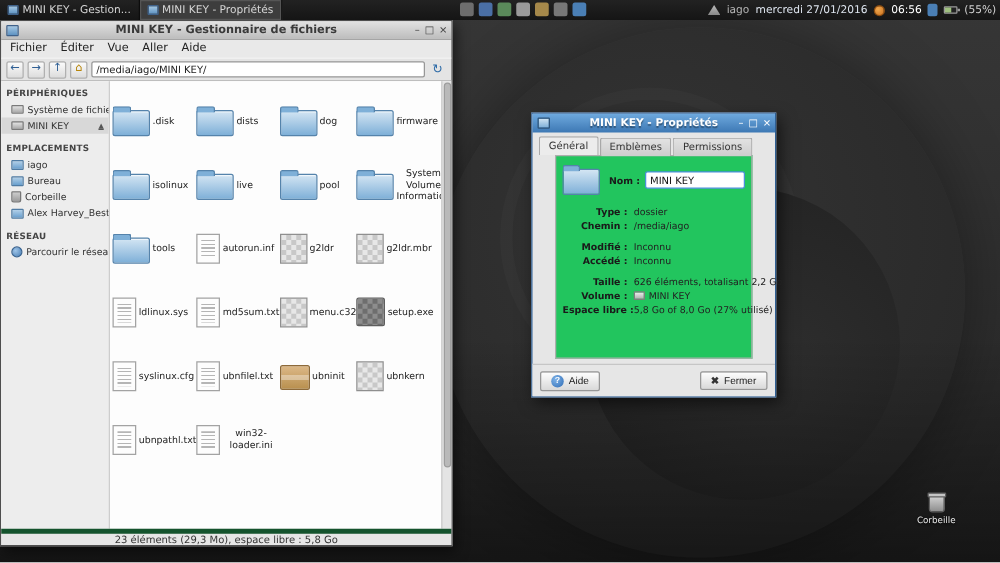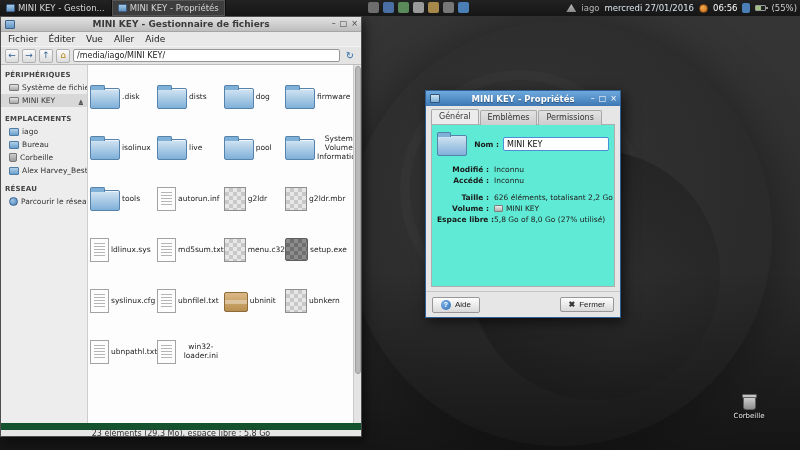--- a/index.html
+++ b/index.html
@@ -91,37 +91,37 @@
   .fi-binary { width:22px; height:24px; border:1px solid #8f8f8f; margin-top:1px;
     background:conic-gradient(#c8c8c8 25%, #e7e7e7 0 50%, #c8c8c8 0 75%, #e7e7e7 0); background-size:8px 8px; }
   .fi-exe { width:23px; height:23px; border:1px solid #5e5e5e; border-radius:2px; margin-top:1px;
     background:conic-gradient(#6e6e6e 25%, #8d8d8d 0 50%, #6e6e6e 0 75%, #8d8d8d 0); background-size:8px 8px; }
   .fi-package { width:24px; height:20px; margin-top:4px; border:1px solid #8d6a3a; border-radius:2px;
     background:linear-gradient(180deg,#dcb887,#b9904f); position:relative; }
   .fi-package::before { content:""; position:absolute; left:0; right:0; top:7px; height:4px; background:rgba(255,255,255,.35); }
 
   .vscroll { width:8px; flex:none; background:#e4e4e4; border-left:1px solid #c9c9c9; }
   .vthumb { margin:1px auto 0; width:6px; height:86%; background:#b9b9b9; border:1px solid #9d9d9d; border-radius:3px; }
-  .fm-status { height:13px; flex:none; background:#e6e6e6; border-top:7px solid #14532d;
+  .fm-status { height:13px; flex:none; background:#e6e6e6; border-top:4px solid #14532d;
     font-size:8px; color:#333; display:flex; align-items:center; justify-content:center; white-space:nowrap; }
 
   
   .dlg { position:absolute; left:425px; top:90px; width:196px; height:228px; background:#e6e6e6;
     border:1px solid #2f5f94; box-shadow:3px 4px 12px rgba(0,0,0,.6); display:flex; flex-direction:column; z-index:30; }
   .dlg-titlebar { height:15px; flex:none; background:linear-gradient(#6ea9de,#3d78b4); position:relative;
     display:flex; align-items:center; justify-content:center; }
   .dlg-title { font-size:8.5px; font-weight:bold; color:#fff; text-shadow:0 1px 1px rgba(0,0,0,.4); }
   .dlg-tb-ico { position:absolute; left:4px; top:3px; width:10px; height:9px; border-radius:1px;
     background:linear-gradient(#cfe3f2,#7fb0d8); border:1px solid #2f5478; }
   .dlg .winctrl { color:#fff; }
   .tabs { display:flex; gap:1px; padding:3px 5px 0; flex:none; }
   .tab { font-size:8px; color:#333; padding:2px 7px 2px; background:linear-gradient(#e2e2e2,#cdcdcd);
     border:1px solid #a8a8a8; border-bottom:none; border-radius:2px 2px 0 0; position:relative; top:1px; }
   .tab.active { background:#ececec; top:0; padding-bottom:3px; z-index:2; }
-  .tabpanel { flex:1; margin:0 5px; background:#5eead4; border:1px solid #aeaeae; padding:7px 5px 4px; min-height:0; }
+  .tabpanel { flex:1; margin:0 18px; background:#22c55e; border:1px solid #aeaeae; padding:7px 5px 4px; min-height:0; }
   .nom-row { display:flex; align-items:center; gap:4px; margin-bottom:9px; }
   .big-folder { width:30px; height:21px; position:relative; border-radius:2px; flex:none;
     background:linear-gradient(180deg,#d3e5f3,#7fb0d8); border:1px solid #5583ab; margin-top:3px; }
   .big-folder::before { content:""; position:absolute; top:-4px; left:-1px; width:12px; height:4px;
     background:#7fb0d8; border:1px solid #5583ab; border-bottom:none; border-radius:2px 2px 0 0; }
   .nom-label { font-size:7.5px; font-weight:bold; color:#1a1a1a; width:28px; text-align:right; flex:none; }
   .nom-input { flex:1; min-width:0; height:14px; background:#fff; border:1px solid #4a90d9; border-radius:2px;
     font-family:"DejaVu Sans",sans-serif; font-size:8px; color:#111; padding:0 3px; outline:none; }
   .prow { display:grid; grid-template-columns:52px 1fr; column-gap:5px; row-gap:2px; margin-bottom:8px; }
   .plabel { font-size:7.5px; font-weight:bold; color:#1a1a1a; text-align:right; white-space:nowrap; }
@@ -428,20 +428,28 @@
         <span class="tab">Permissions</span>
       </div>
     <div class="tabpanel">
       <div class="nom-row">
         <span class="big-folder"></span>
         <span class="nom-label">Nom :</span>
         <input class="nom-input" type="text" value="MINI KEY" style="">
       </div>
       <div class="prow">
 
+          <span class="plabel">Type :</span>
+          <span class="pvalue"><span>dossier</span></span>
+
+          <span class="plabel">Chemin :</span>
+          <span class="pvalue"><span>/media/iago</span></span>
+        </div>
+      <div class="prow">
+
           <span class="plabel">Modifié :</span>
           <span class="pvalue"><span>Inconnu</span></span>
 
           <span class="plabel">Accédé :</span>
           <span class="pvalue"><span>Inconnu</span></span>
         </div>
       <div class="prow">
 
           <span class="plabel">Taille :</span>
           <span class="pvalue"><span>626 éléments, totalisant 2,2 Go</span></span>

